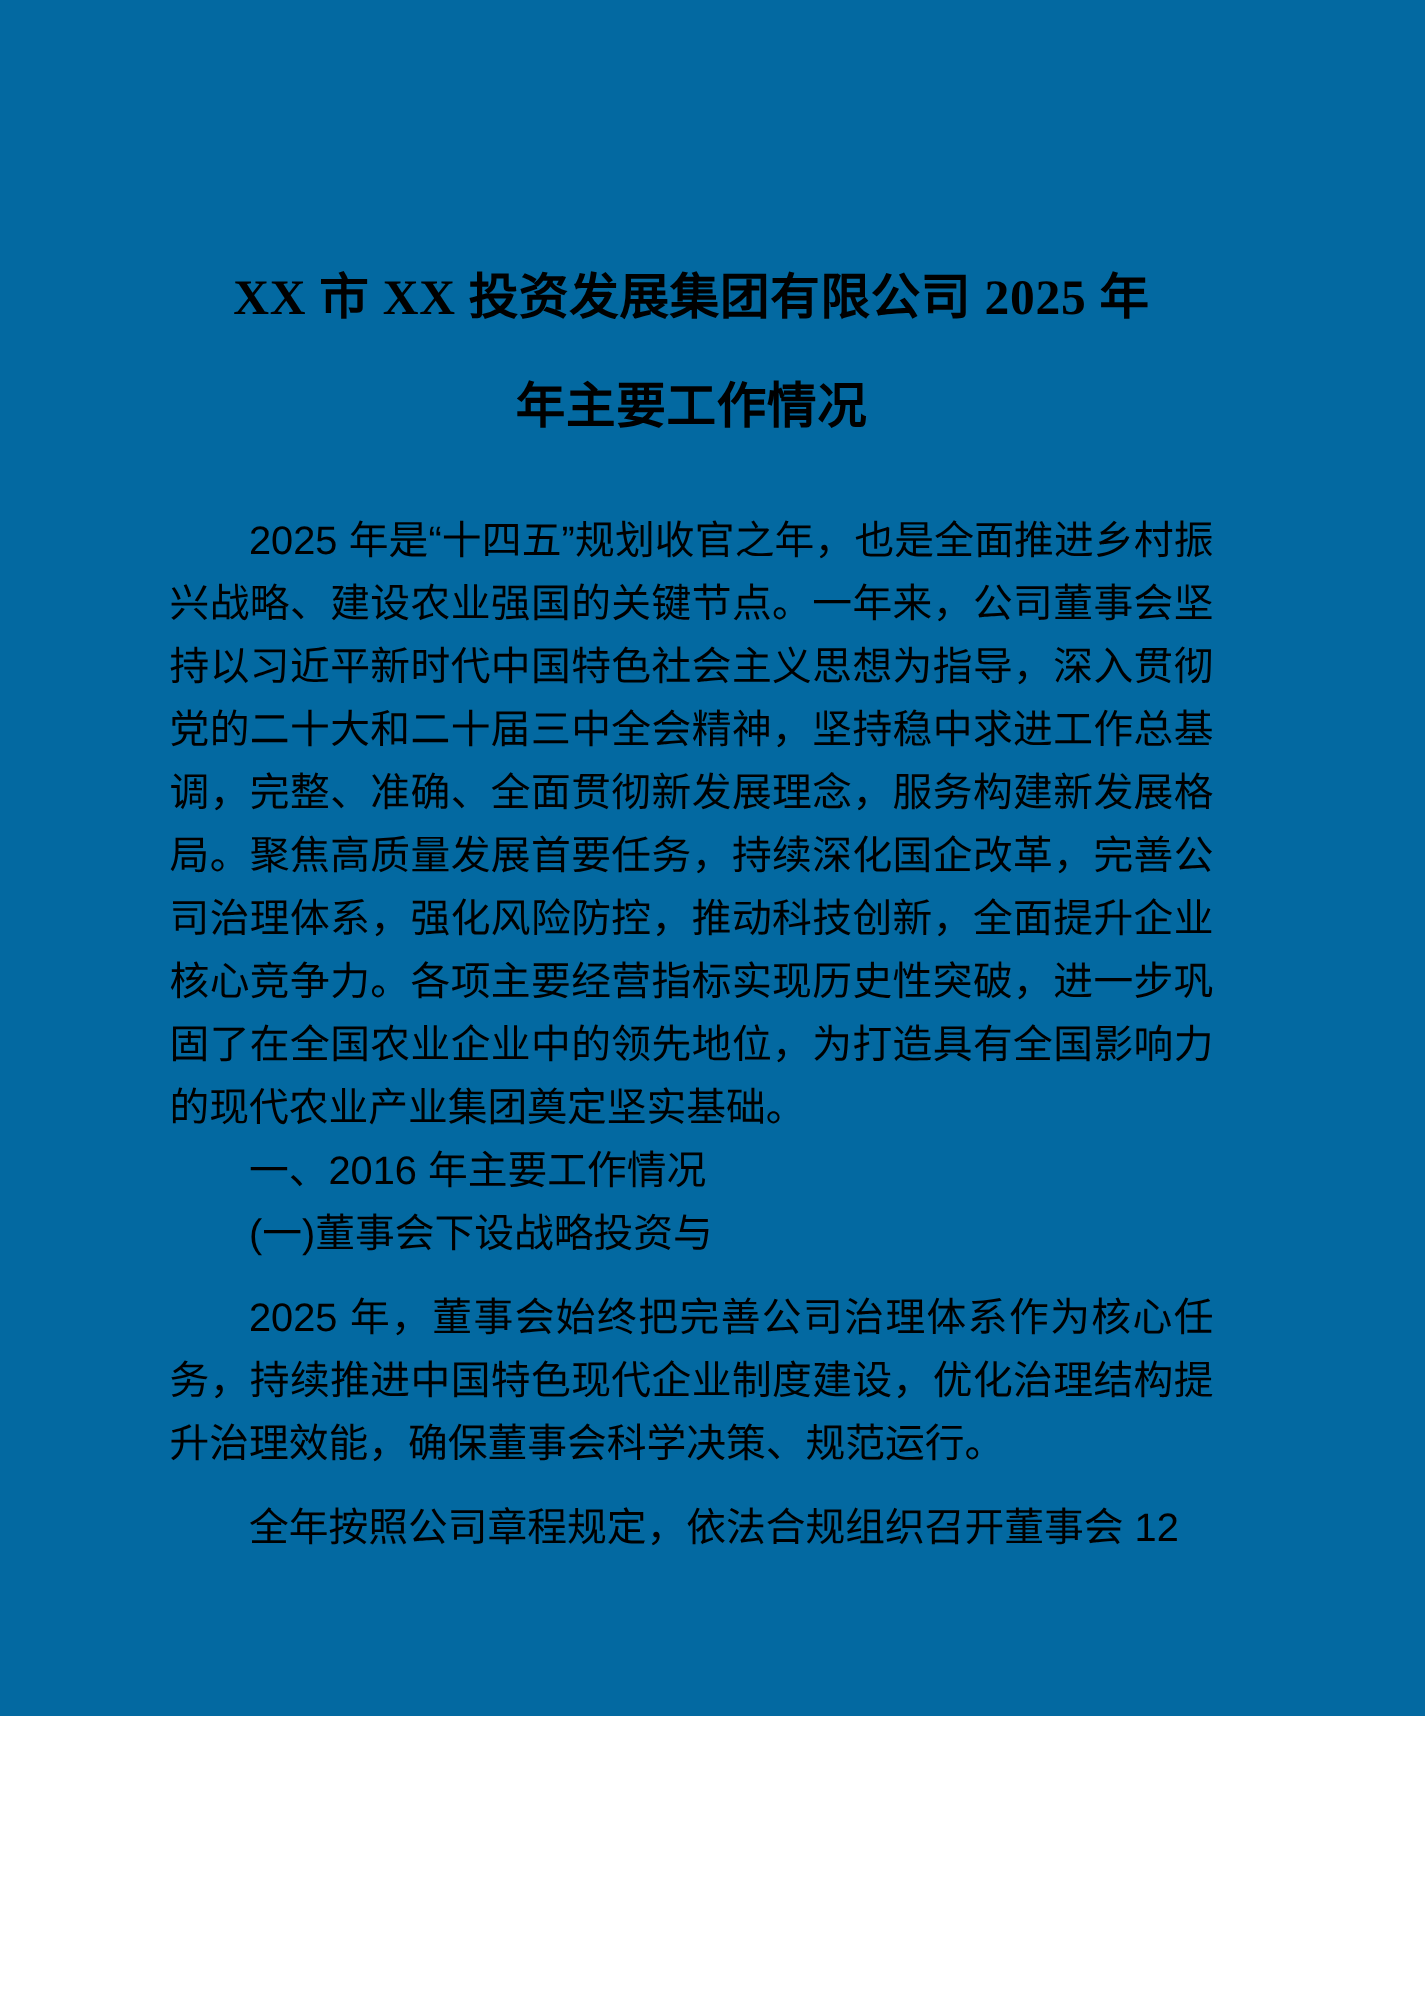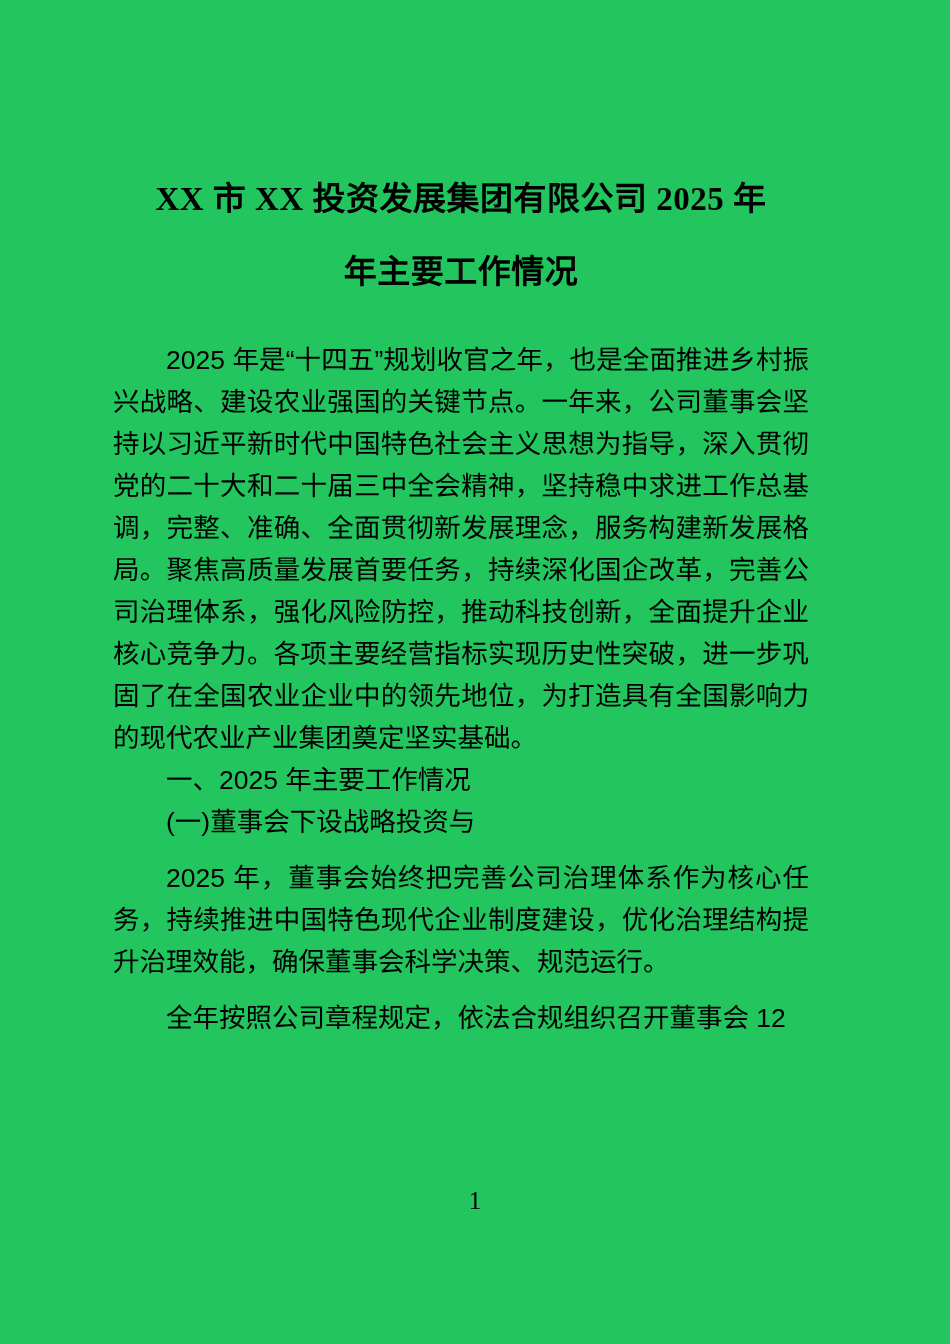--- a/index.html
+++ b/index.html
@@ -5,23 +5,23 @@
 <style>
   html, body {
     margin: 0;
     padding: 0;
     background: #ffffff;
   }
 
   .page {
     position: relative;
     width: 950px;
-    height: 1344px;
+    height: 1144px;
     margin: 0 auto;
-    background: #22c55e;
+    background: #0369a1;
     overflow: hidden;
     box-sizing: border-box;
     font-family: "Liberation Serif", "DejaVu Serif", serif;
     color: #000000;
     -webkit-font-smoothing: antialiased;
   }
 
   
   .content {
     position: absolute;
@@ -102,21 +102,21 @@
 
     <h1 class="doc-title">
       <span>XX 市 XX 投资发展集团有限公司 2025 年</span><br>
       <span>年主要工作情况</span>
     </h1>
 
     <div class="body-block">
 
       <p class="para indent">2025 年是“十四五”规划收官之年，也是全面推进乡村振兴战略、建设农业强国的关键节点。一年来，公司董事会坚持以习近平新时代中国特色社会主义思想为指导，深入贯彻党的二十大和二十届三中全会精神，坚持稳中求进工作总基调，完整、准确、全面贯彻新发展理念，服务构建新发展格局。聚焦高质量发展首要任务，持续深化国企改革，完善公司治理体系，强化风险防控，推动科技创新，全面提升企业核心竞争力。各项主要经营指标实现历史性突破，进一步巩固了在全国农业企业中的领先地位，为打造具有全国影响力的现代农业产业集团奠定坚实基础。</p>
 
-      <p class="para heading-num">一、2025 年主要工作情况</p>
+      <p class="para heading-num">一、2016 年主要工作情况</p>
 
       <p class="para heading-num">(一)董事会下设战略投资与</p>
 
       <p class="para indent">2025 年，董事会始终把完善公司治理体系作为核心任务，持续推进中国特色现代企业制度建设，优化治理结构提升治理效能，确保董事会科学决策、规范运行。</p>
 
 
 
       <p class="para indent truncated">全年按照公司章程规定，依法合规组织召开董事会 12</p>
 
     </div>

